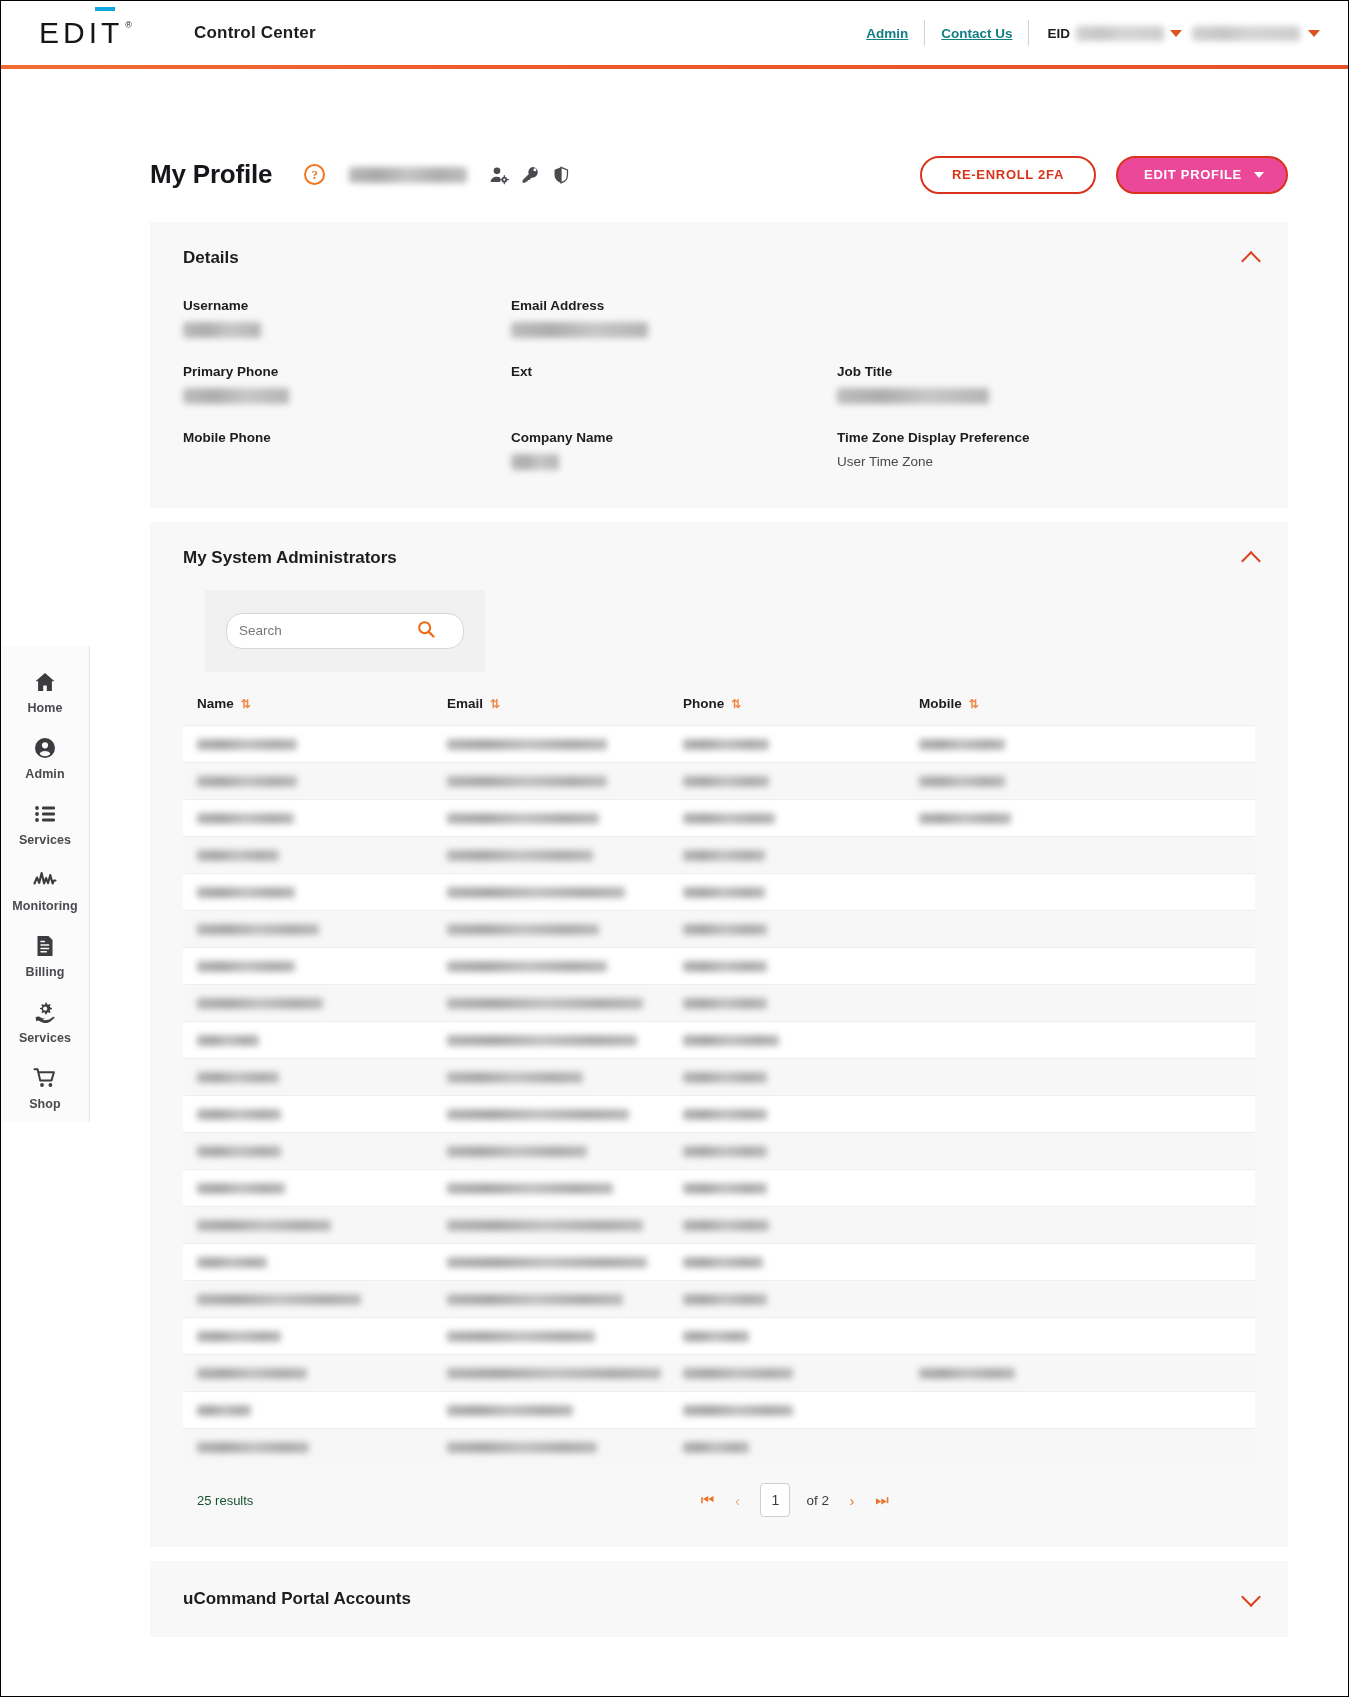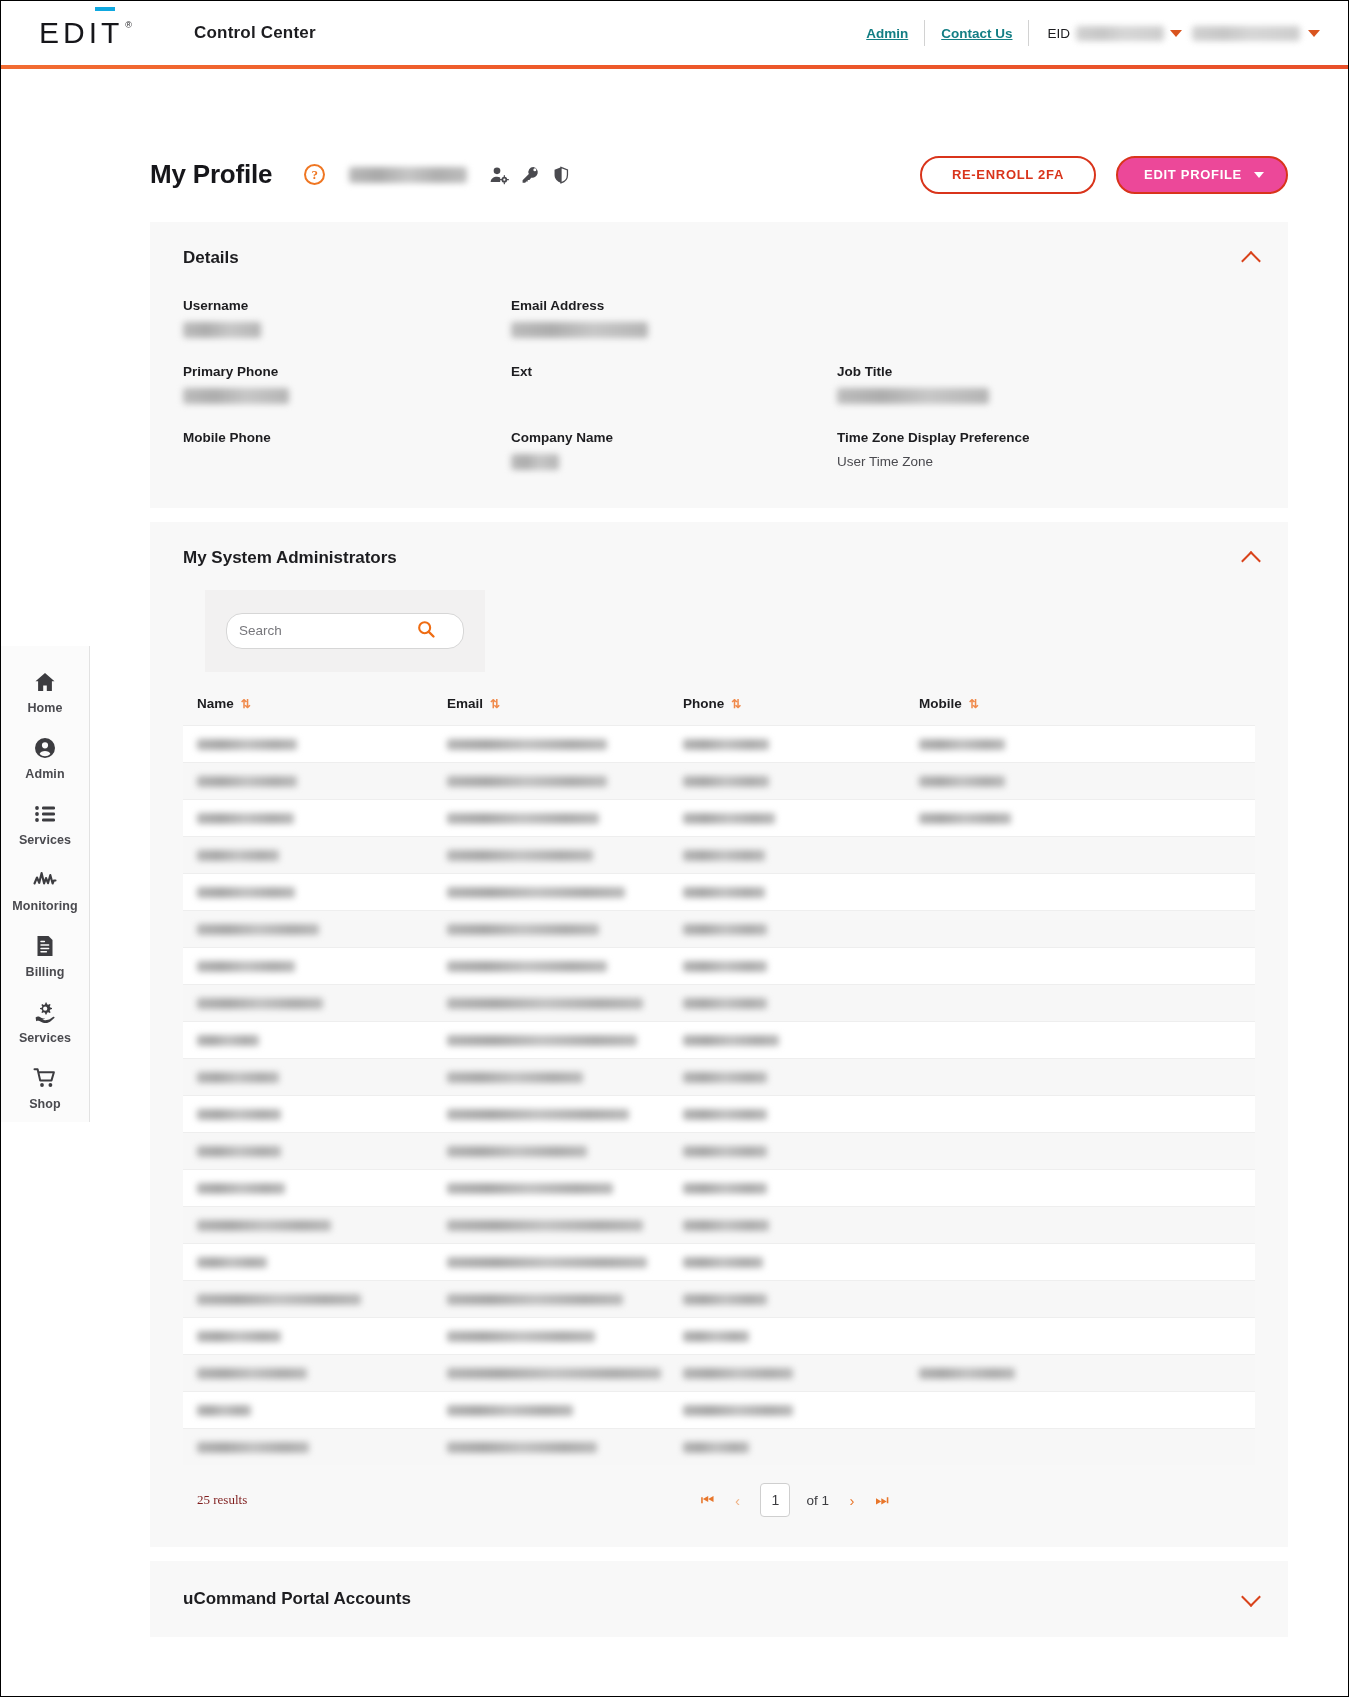--- a/index.html
+++ b/index.html
@@ -58,21 +58,21 @@
   .top-link {
     font-size: 13.5px;
     color: #137E84;
     text-decoration: underline;
     font-weight: 700;
     padding: 0 16px;
     cursor: pointer;
   }
   .vdiv { width: 1px; height: 26px; background: #d2d2d2; }
   .eid-group { display: flex; align-items: center; padding: 0 10px 0 18px; gap: 6px; }
-  .eid-label { font-size: 13.5px; font-weight: 400; color: #1d1d20; }
+  .eid-label { font-size: 13.5px; font-weight: 700; color: #1d1d20; }
   .blur-chip {
     height: 15px;
     border-radius: 3px;
     background: linear-gradient(90deg,#c9c9c9,#bdbdbd 30%,#cfcfcf 55%,#c4c4c4 100%);
     filter: blur(3.1px);
     opacity: .85;
   }
   .caret-down {
     width: 0; height: 0;
     border-left: 6px solid transparent;
@@ -249,21 +249,21 @@
   }
   .col-name { width: 250px; }
   .col-email { width: 236px; }
   .col-phone { width: 236px; }
 
   .pager-row {
     display: flex; align-items: center;
     margin-top: 18px;
     padding: 0 8px 0 14px;
   }
-  .results-txt { font-size: 13px; color: #7f1d1d; font-family: Liberation Serif, serif; }
+  .results-txt { font-size: 13px; color: #14532d; }
   .pager { margin-left: auto; display: flex; align-items: center; gap: 4px; margin-right: 352px; }
   .pg-btn {
     width: 26px; height: 26px;
     display: flex; align-items: center; justify-content: center;
     color: #e8762b; font-size: 15px;
     cursor: pointer;
     user-select: none;
   }
   .pg-btn.dim { color: #f0b183; }
   .pg-input {
@@ -633,21 +633,21 @@
                 </tr>
               </tbody>
           </table>
 
           <div class="pager-row">
             <div class="results-txt">25 results</div>
             <div class="pager">
               <div class="pg-btn">⏮</div>
               <div class="pg-btn dim">‹</div>
               <div class="pg-input">1</div>
-              <div class="pg-of">of 1</div>
+              <div class="pg-of">of 2</div>
               <div class="pg-btn">›</div>
               <div class="pg-btn">⏭</div>
             </div>
           </div>
         </div>
       </div>
 
       <div class="card card-collapsed">
         <div class="card-head">
           <div class="card-title">uCommand Portal Accounts</div>

